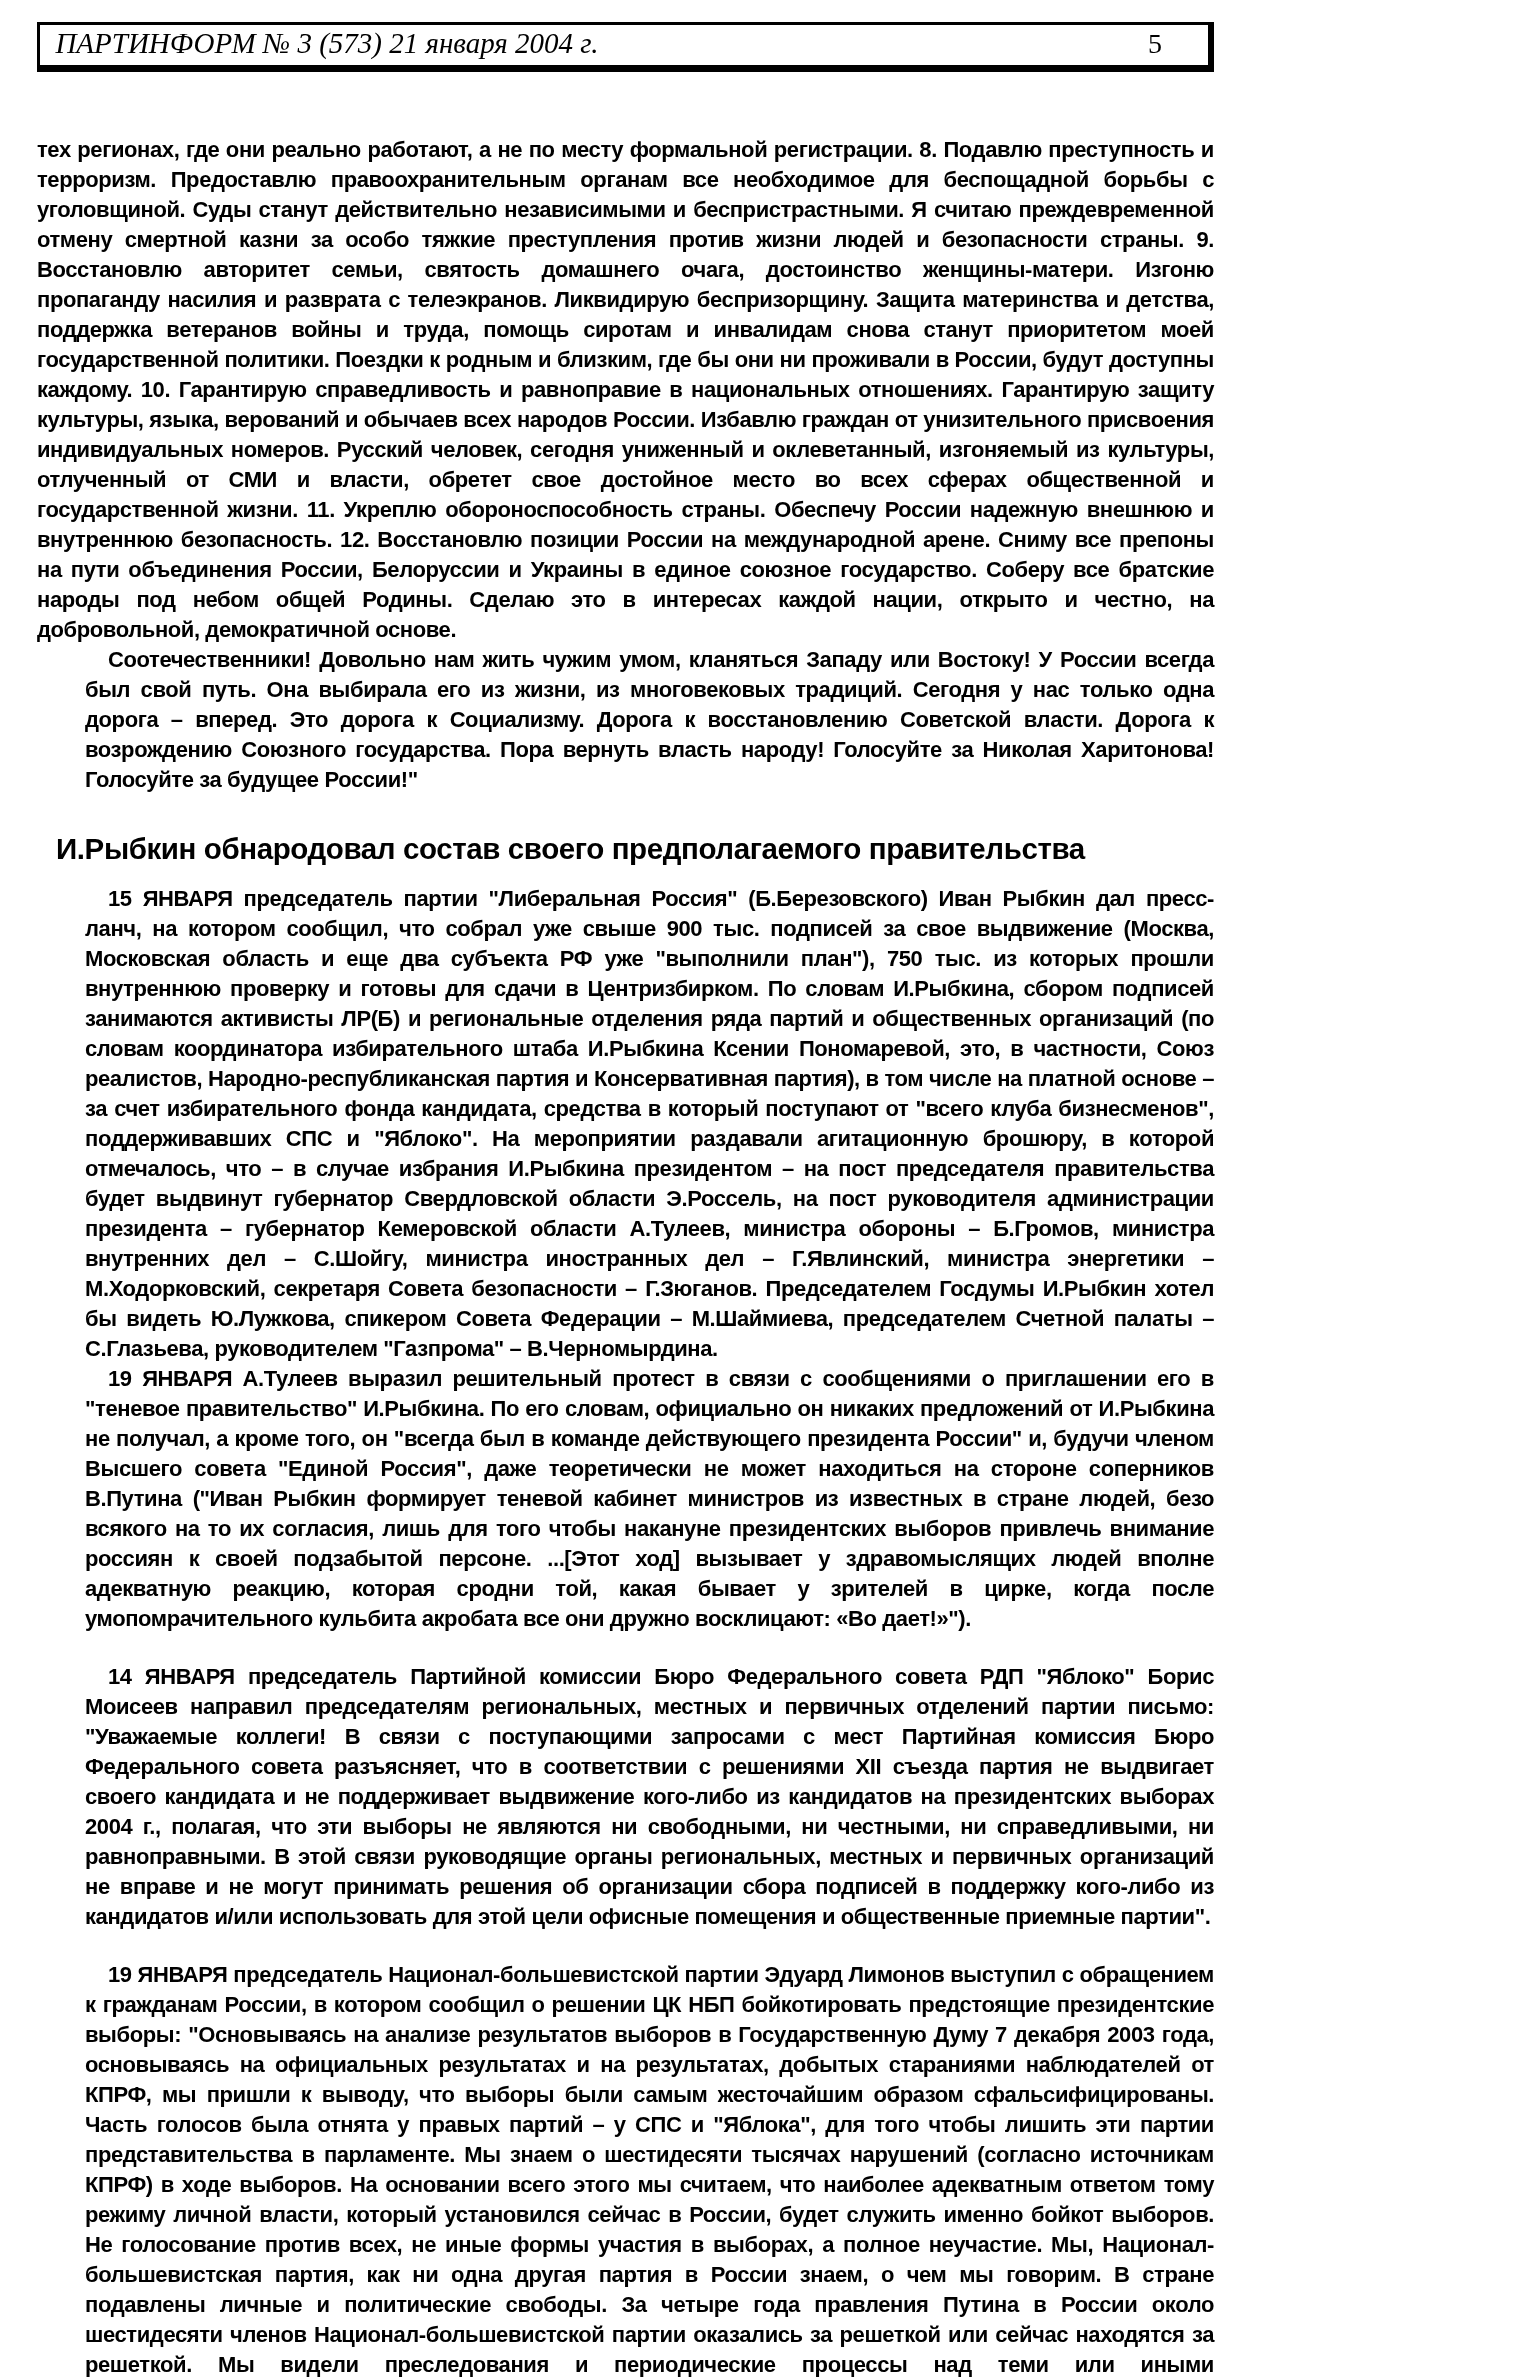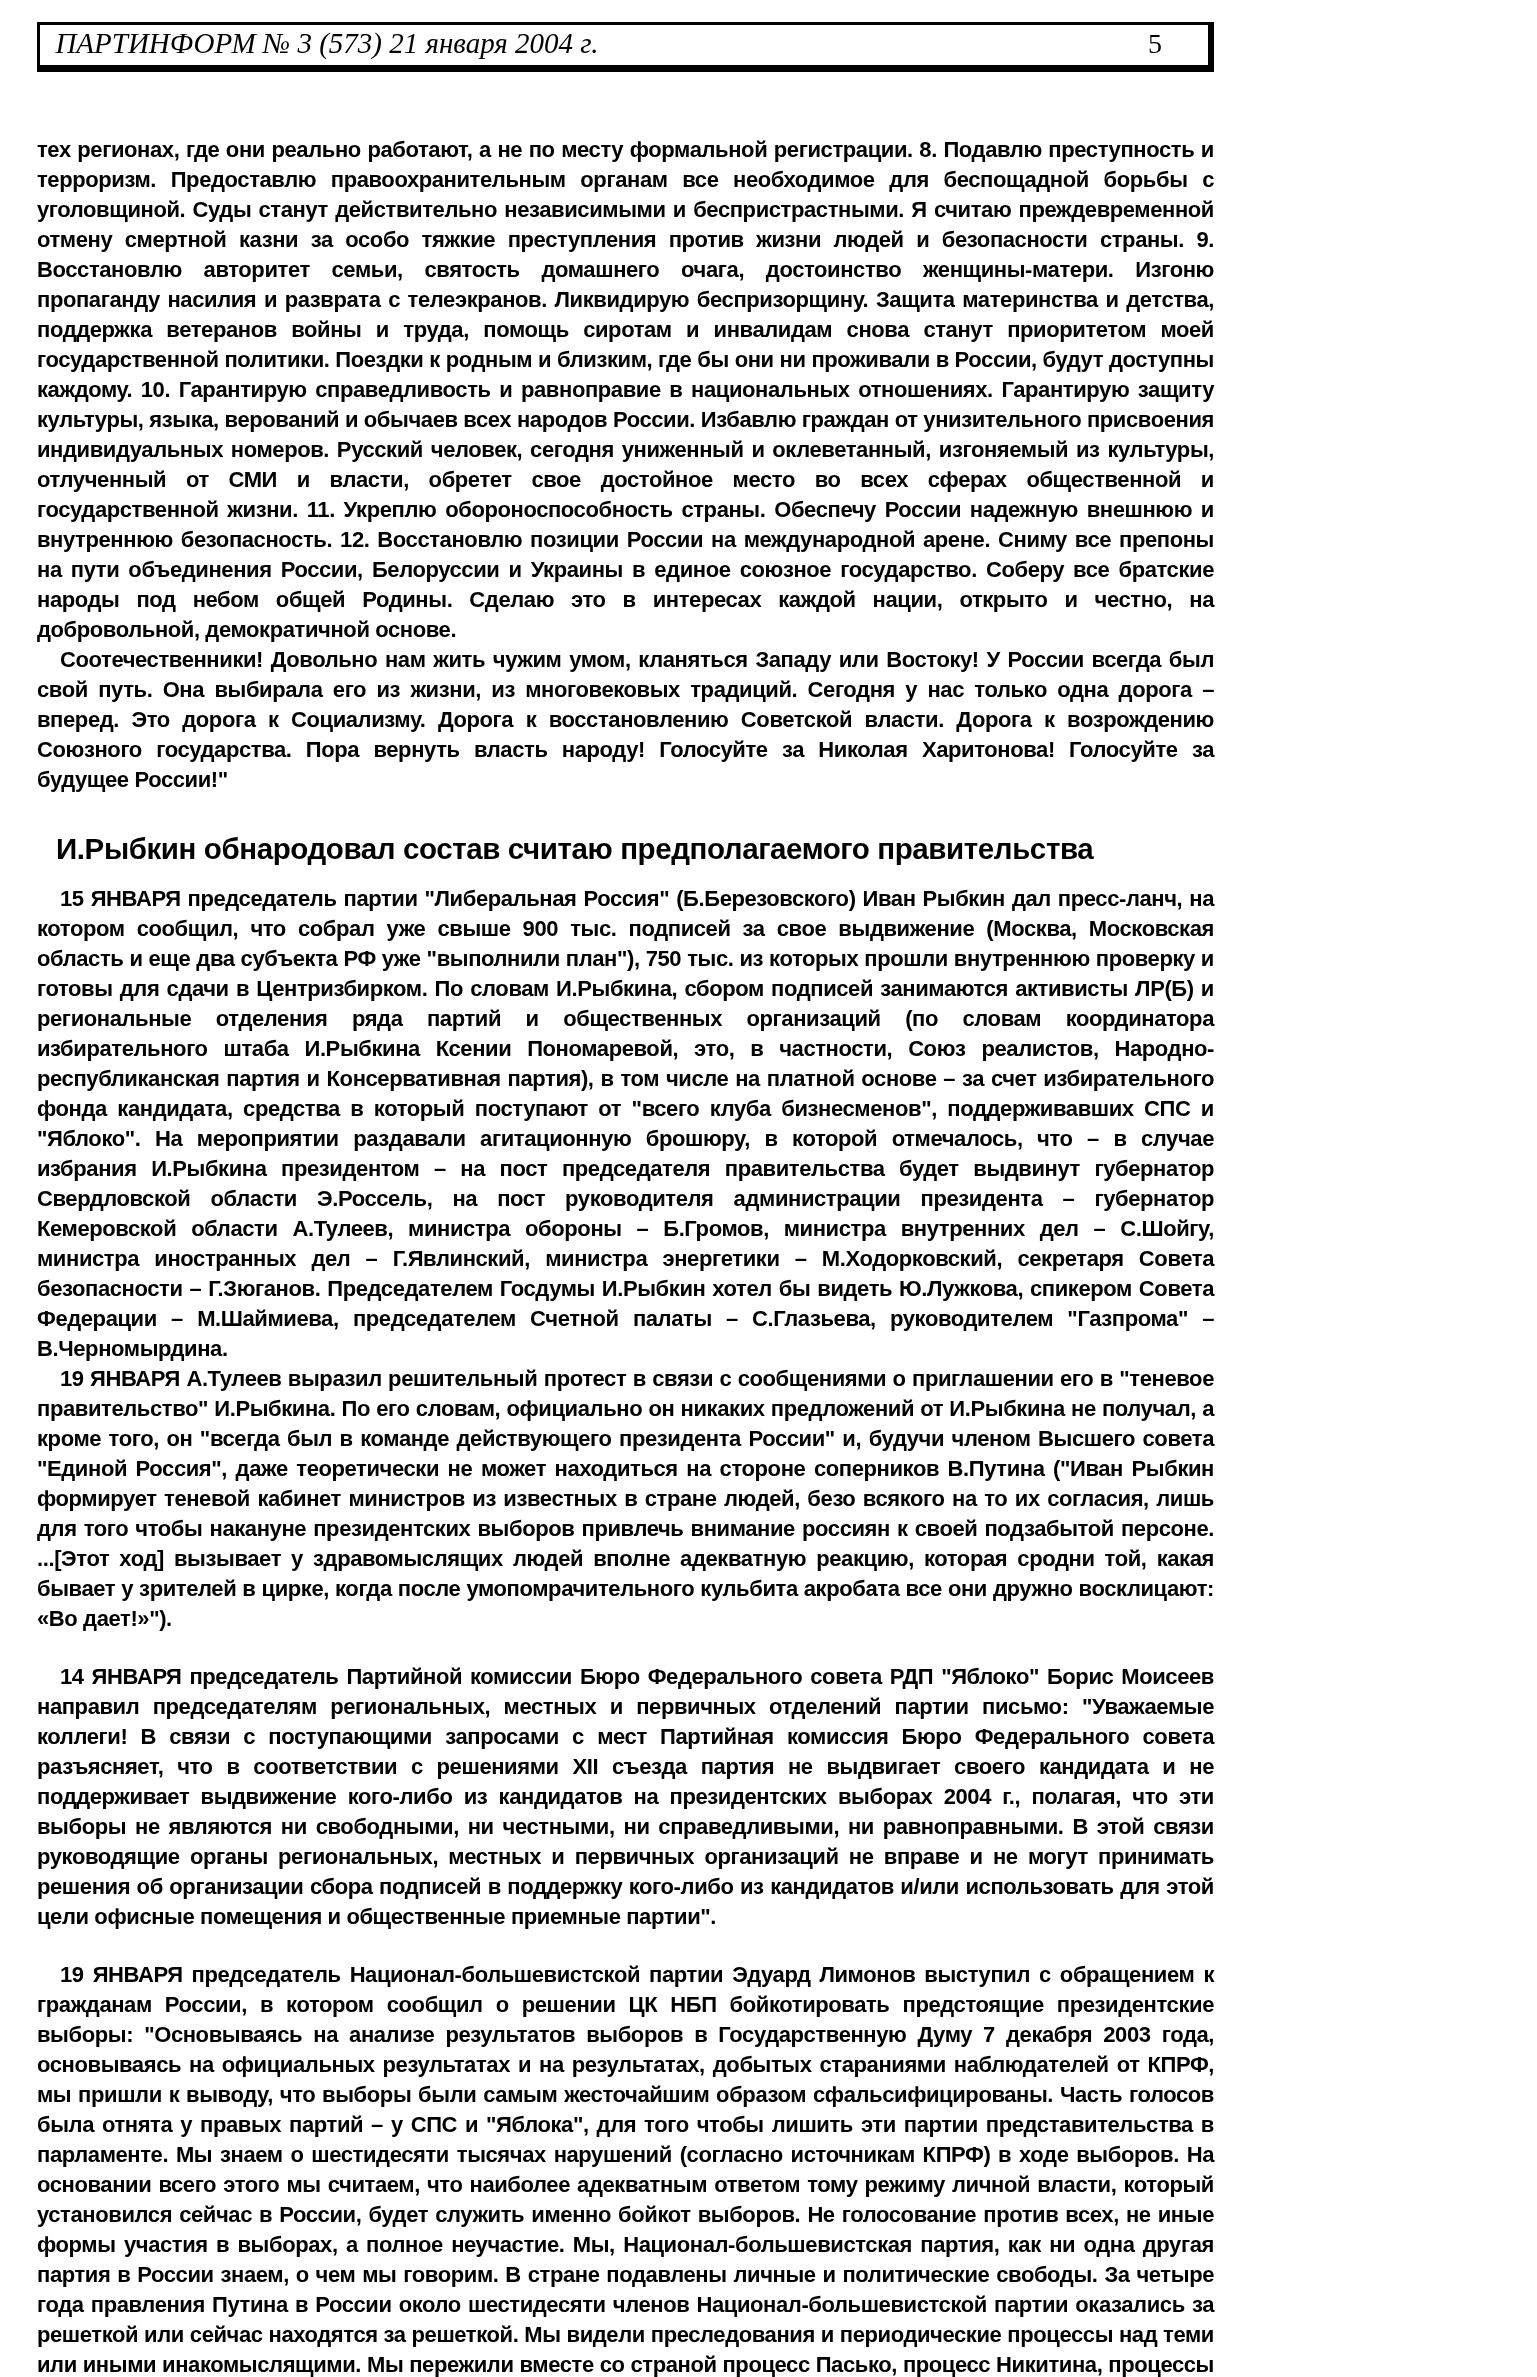--- a/index.html
+++ b/index.html
@@ -46,20 +46,21 @@
     font-size: 22px;
     line-height: 30px;
     letter-spacing: -0.4px;
     text-align: justify;
   }
   .content p {
     margin: 0;
   }
   .content p.indent {
     text-indent: 23px;
+    margin-left: 48px;
   }
   .content p.space-before {
     margin-top: 28px;
   }
   .content h2 {
     font-size: 29.5px;
     line-height: 32px;
     margin: 38px 0 19px 19px;
     text-align: left;
     letter-spacing: -0.4px;
@@ -75,20 +76,20 @@
 
 <div class="page">
   <header class="masthead">
     <span class="masthead-title">ПАРТИНФОРМ № 3 (573) 21 января 2004 г.</span>
     <span class="masthead-page">5</span>
   </header>
 
   <main class="content" id="article-content">
       <p class=""><span>тех регионах, где они реально работают, а не по месту формальной регистрации. 8. Подавлю преступность и терроризм. Предоставлю правоохранительным органам все необходимое для беспощадной борьбы с уголовщиной. Суды станут действительно независимыми и беспристрастными. Я считаю преждевременной отмену смертной казни за особо тяжкие преступления против жизни людей и безопасности страны. 9. Восстановлю авторитет семьи, святость домашнего очага, достоинство женщины-матери. Изгоню пропаганду насилия и разврата с телеэкранов. Ликвидирую беспризорщину. Защита материнства и детства, поддержка ветеранов войны и труда, помощь сиротам и инвалидам снова станут приоритетом моей государственной политики. Поездки к родным и близким, где бы они ни проживали в России, будут доступны каждому. 10. Гарантирую справедливость и равноправие в национальных отношениях. Гарантирую защиту культуры, языка, верований и обычаев всех народов России. Избавлю граждан от унизительного присвоения индивидуальных номеров. Русский человек, сегодня униженный и оклеветанный, изгоняемый из культуры, отлученный от СМИ и власти, обретет свое достойное место во всех сферах общественной и государственной жизни. 11. Укреплю обороноспособность страны. Обеспечу России надежную внешнюю и внутреннюю безопасность. 12. Восстановлю позиции России на международной арене. Сниму все препоны на пути объединения России, Белоруссии и Украины в единое союзное государство. Соберу все братские народы под небом общей Родины. Сделаю это в интересах каждой нации, открыто и честно, на добровольной, демократичной основе.</span></p>
       <p class="indent "><span>Соотечественники! Довольно нам жить чужим умом, кланяться Западу или Востоку! У России всегда был свой путь. Она выбирала его из жизни, из многовековых традиций. Сегодня у нас только одна дорога – вперед. Это дорога к Социализму. Дорога к восстановлению Советской власти. Дорога к возрождению Союзного государства. Пора вернуть власть народу! Голосуйте за Николая Харитонова! Голосуйте за будущее России!"</span></p>
-      <h2>И.Рыбкин обнародовал состав считаю предполагаемого правительства</h2>
+      <h2>И.Рыбкин обнародовал состав своего предполагаемого правительства</h2>
       <p class="indent "><span>15 ЯНВАРЯ председатель партии "Либеральная Россия" (Б.Березовского) Иван Рыбкин дал пресс-ланч, на котором сообщил, что собрал уже свыше 900 тыс. подписей за свое выдвижение (Москва, Московская область и еще два субъекта РФ уже "выполнили план"), 750 тыс. из которых прошли внутреннюю проверку и готовы для сдачи в Центризбирком. По словам И.Рыбкина, сбором подписей занимаются активисты ЛР(Б) и региональные отделения ряда партий и общественных организаций (по словам координатора избирательного штаба И.Рыбкина Ксении Пономаревой, это, в частности, Союз реалистов, Народно-республиканская партия и Консервативная партия), в том числе на платной основе – за счет избирательного фонда кандидата, средства в который поступают от "всего клуба бизнесменов", поддерживавших СПС и "Яблоко". На мероприятии раздавали агитационную брошюру, в которой отмечалось, что – в случае избрания И.Рыбкина президентом – на пост председателя правительства будет выдвинут губернатор Свердловской области Э.Россель, на пост руководителя администрации президента – губернатор Кемеровской области А.Тулеев, министра обороны – Б.Громов, министра внутренних дел – С.Шойгу, министра иностранных дел – Г.Явлинский, министра энергетики – М.Ходорковский, секретаря Совета безопасности – Г.Зюганов. Председателем Госдумы И.Рыбкин хотел бы видеть Ю.Лужкова, спикером Совета Федерации – М.Шаймиева, председателем Счетной палаты – С.Глазьева, руководителем "Газпрома" – В.Черномырдина.</span></p>
       <p class="indent "><span>19 ЯНВАРЯ А.Тулеев выразил решительный протест в связи с сообщениями о приглашении его в "теневое правительство" И.Рыбкина. По его словам, официально он никаких предложений от И.Рыбкина не получал, а кроме того, он "всегда был в команде действующего президента России" и, будучи членом Высшего совета "Единой Россия", даже теоретически не может находиться на стороне соперников В.Путина ("Иван Рыбкин формирует теневой кабинет министров из известных в стране людей, безо всякого на то их согласия, лишь для того чтобы накануне президентских выборов привлечь внимание россиян к своей подзабытой персоне. ...[Этот ход] вызывает у здравомыслящих людей вполне адекватную реакцию, которая сродни той, какая бывает у зрителей в цирке, когда после умопомрачительного кульбита акробата все они дружно восклицают: «Во дает!»").</span></p>
       <p class="indent space-before"><span>14 ЯНВАРЯ председатель Партийной комиссии Бюро Федерального совета РДП "Яблоко" Борис Моисеев направил председателям региональных, местных и первичных отделений партии письмо: "Уважаемые коллеги! В связи с поступающими запросами с мест Партийная комиссия Бюро Федерального совета разъясняет, что в соответствии с решениями XII съезда партия не выдвигает своего кандидата и не поддерживает выдвижение кого-либо из кандидатов на президентских выборах 2004 г., полагая, что эти выборы не являются ни свободными, ни честными, ни справедливыми, ни равноправными. В этой связи руководящие органы региональных, местных и первичных организаций не вправе и не могут принимать решения об организации сбора подписей в поддержку кого-либо из кандидатов и/или использовать для этой цели офисные помещения и общественные приемные партии".</span></p>
       <p class="indent space-before"><span>19 ЯНВАРЯ председатель Национал-большевистской партии Эдуард Лимонов выступил с обращением к гражданам России, в котором сообщил о решении ЦК НБП бойкотировать предстоящие президентские выборы: "Основываясь на анализе результатов выборов в Государственную Думу 7 декабря 2003 года, основываясь на официальных результатах и на результатах, добытых стараниями наблюдателей от КПРФ, мы пришли к выводу, что выборы были самым жесточайшим образом сфальсифицированы. Часть голосов была отнята у правых партий – у СПС и "Яблока", для того чтобы лишить эти партии представительства в парламенте. Мы знаем о шестидесяти тысячах нарушений (согласно источникам КПРФ) в ходе выборов. На основании всего этого мы считаем, что наиболее адекватным ответом тому режиму личной власти, который установился сейчас в России, будет служить именно </span><span class="seg-underline">бойкот выборов</span><span>. Не голосование против всех, не иные формы участия в выборах, а полное неучастие. Мы, Национал-большевистская партия, как ни одна другая партия в России знаем, о чем мы говорим. В стране подавлены личные и политические свободы. За четыре года правления Путина в России около шестидесяти членов Национал-большевистской партии оказались за решеткой или сейчас находятся за решеткой. Мы видели преследования и периодические процессы над теми или иными инакомыслящими. Мы пережили вместе со страной процесс Пасько, процесс Никитина, процессы ученых – Данилова и прочих, процессы непокорных предпринимателей. Этот режим восстановил против себя всех – и коммунистов, и радикалов (левых и правых) и умудрился в последнее время вытеснить из политики демократов полностью, либералов полностью, и, помимо всего прочего, он восстановил против себя даже всех имущих страны. До недавнего времени олигархи были оплотом этого режима, одним из его оплотов, но теперь никому нет покоя в России. Все эти активные политические силы составляют на самом деле три четверти всего политического класса в</span></p>
     </main>
 </div>
 
 
 </body></html>

